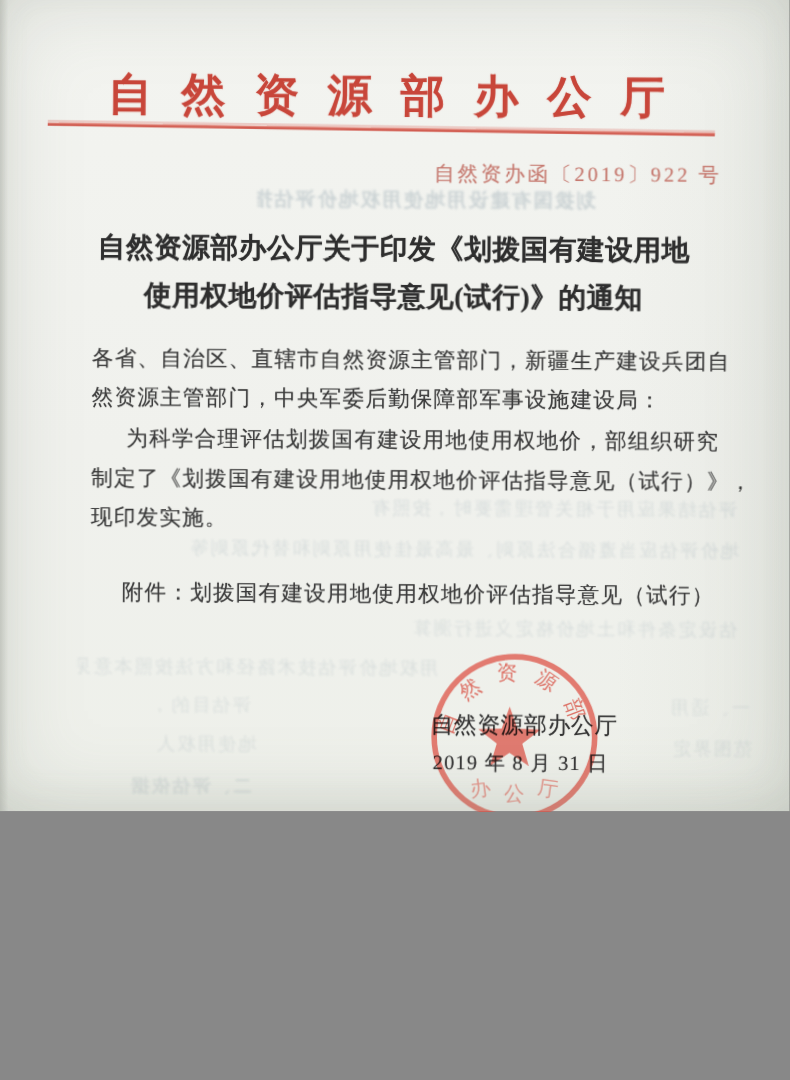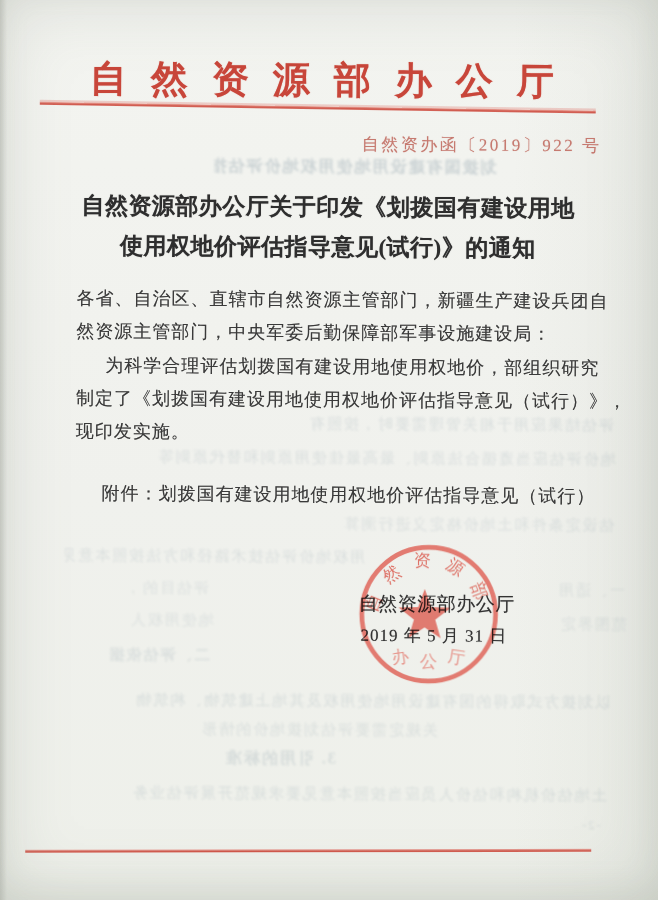--- a/index.html
+++ b/index.html
@@ -1,18 +1,18 @@
 <!DOCTYPE html>
 <html><head>
 <meta charset="utf-8">
 <style>
   html,body{margin:0;padding:0;background:#888;}
   .page{
     position:relative;
-    width:658px;height:900px;
+    width:658px;height:676px;
     margin:0 auto;
     background:
       linear-gradient(90deg, rgba(186,188,182,.55) 0px, rgba(186,188,182,0) 7px),
       linear-gradient(90deg, rgba(255,255,255,0) 78%, rgba(196,201,191,.18) 100%),
       linear-gradient(180deg, #f3f4f0 0%, #f0f1ed 55%, #eef0ea 100%);
     overflow:hidden;
     font-family:"Liberation Serif","DejaVu Serif",serif;
   }
   .page::after{
     content:"";position:absolute;inset:0;pointer-events:none;
@@ -120,21 +120,21 @@
     <div class="body-par p2">
       <div class="indent">为科学合理评估划拨国有建设用地使用权地价，部组织研究</div>
       <div>制定了《划拨国有建设用地使用权地价评估指导意见（试行）》，</div>
       <div>现印发实施。</div>
     </div>
 
     <div class="attachment">附件：划拨国有建设用地使用权地价评估指导意见（试行）</div>
 
     <div class="signature">自然资源部办公厅</div>
 
-    <div class="sign-date">2019 年 5 月 31 日</div>
+    <div class="sign-date">2019 年 8 月 31 日</div>
 
     <svg class="seal" viewBox="0 0 150 150" xmlns="http://www.w3.org/2000/svg">
       <circle cx="75" cy="75" r="66" fill="none" stroke="#dd5347" stroke-width="4.6" stroke-opacity="0.82"></circle>
       <polygon points="71,50 77.5,68.1 96.7,68.7 81.5,80.4 86.9,98.8 71,88 55.1,98.8 60.5,80.4 45.3,68.7 64.5,68.1" fill="#db5044" fill-opacity="0.8"></polygon>
       <path id="sealArc" d="M 25 78 A 50 50 0 0 1 125 78" fill="none"></path>
       <text font-size="17" fill="#d84f42" fill-opacity="0.85" letter-spacing="13" font-family="Liberation Serif, DejaVu Serif, serif">
         <textPath href="#sealArc" startOffset="50%" text-anchor="middle">自然资源部</textPath>
       </text>
       <text x="48" y="123" text-anchor="middle" font-size="17" fill="#e4766a" fill-opacity="0.8" transform="rotate(-8 48 123)" font-family="Liberation Serif, DejaVu Serif, serif">办</text>
       <text x="75" y="127" text-anchor="middle" font-size="17" fill="#e4766a" fill-opacity="0.8" font-family="Liberation Serif, DejaVu Serif, serif">公</text>

